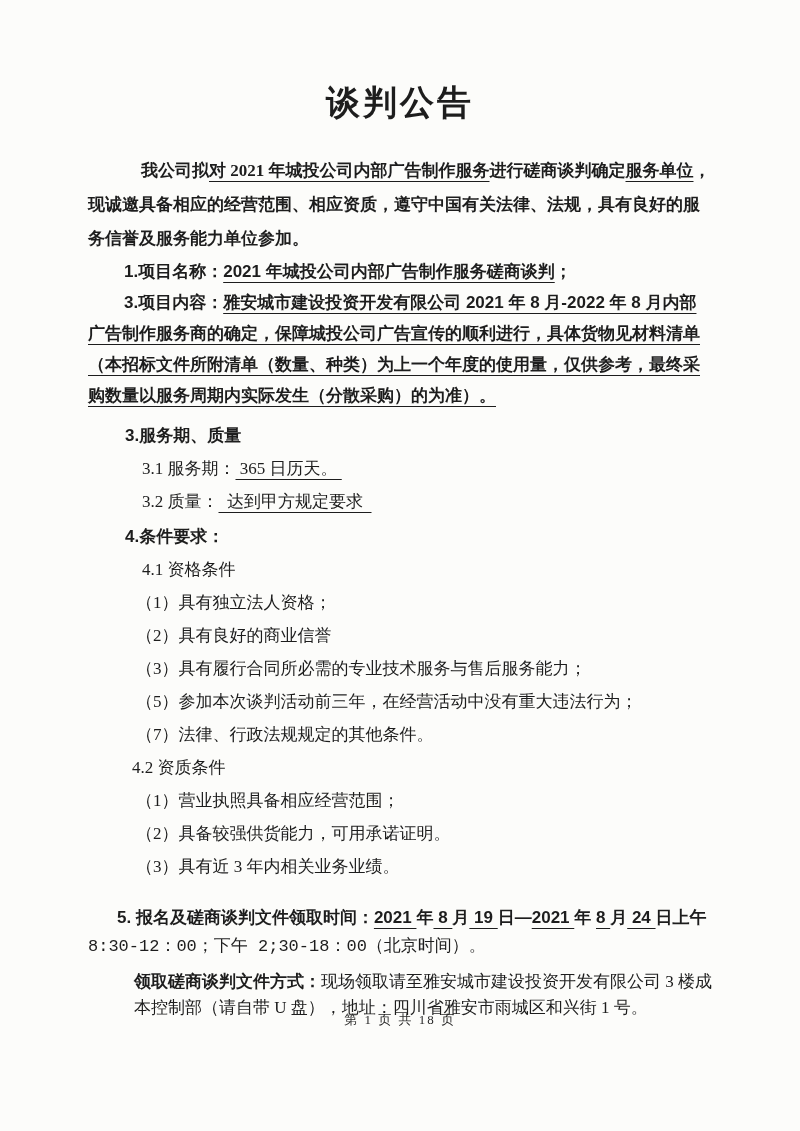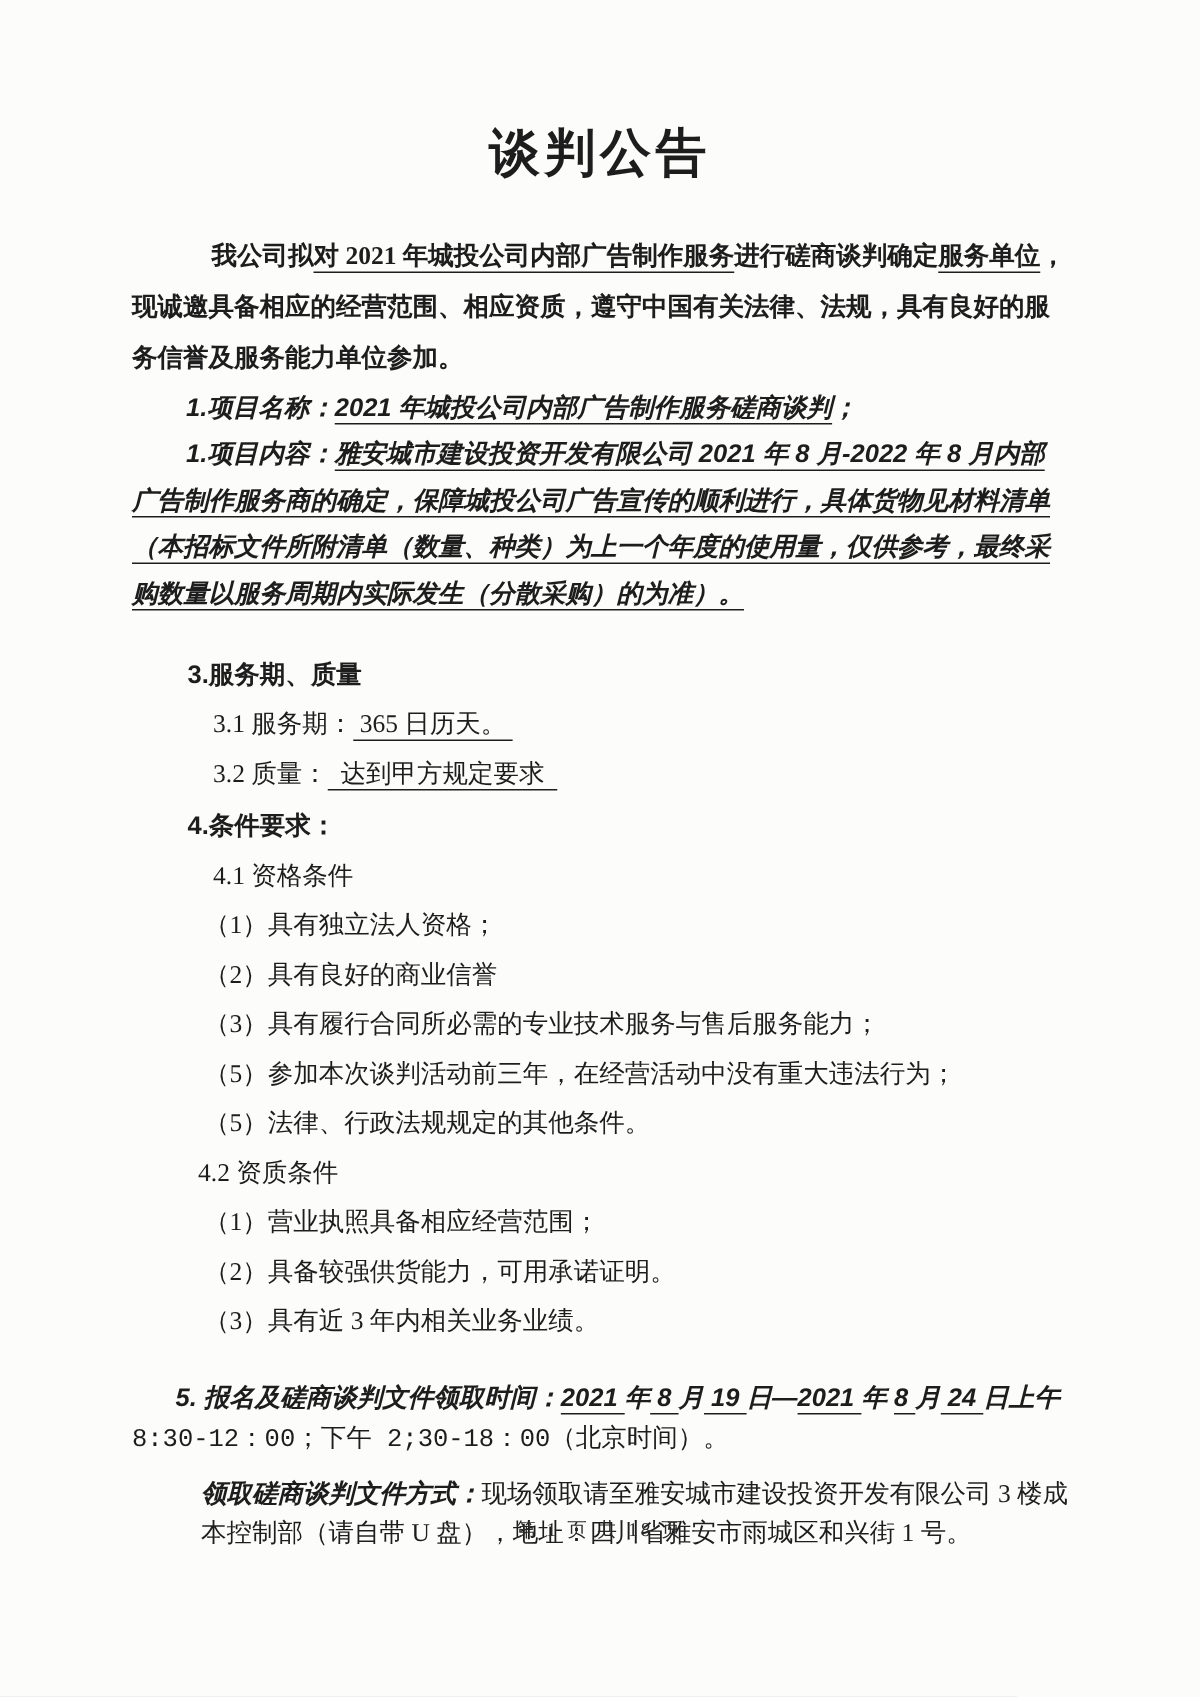--- a/index.html
+++ b/index.html
@@ -42,26 +42,25 @@
     font-weight: bold;
     font-family: "Liberation Sans", "DejaVu Sans", sans-serif;
     line-height: 33px;
   }
   .sub-line { padding-left: 54px; line-height: 33px; }
   .cond-line { padding-left: 48px; line-height: 33px; }
   .sub2-head { padding-left: 44px; line-height: 33px; }
   .item5 { text-indent: 29px; line-height: 29px; margin-top: 20px; }
   .item5-line2 { line-height: 29px; font-family: Liberation Mono, monospace; }
   .pickup { padding-left: 46px; line-height: 26px; margin-top: 8px; }
-  .mt8 { margin-top: 22px; }
+  .mt8 { margin-top: 8px; }
   .mt2 { margin-top: 2px; }
   .b {
     font-weight: bold;
     font-family: "Liberation Sans", "DejaVu Sans", sans-serif;
-    font-style: italic;
   }
   .u {
     text-decoration: underline;
     text-underline-offset: 5px;
     text-decoration-thickness: 1px;
   }
   .footer {
     position: absolute;
     left: 0;
     right: 0;
@@ -76,33 +75,33 @@
 <body>
 
 <div class="page">
 
   <h1 class="title">谈判公告</h1>
 
   <p class="para intro"><span>我公司拟</span><span class="u">对 2021 年城投公司内部广告制作服务</span><span>进行磋商谈判确定</span><span class="u">服务单位</span><span>，现诚邀具备相应的经营范围、相应资质，遵守中国有关法律、法规，具有良好的服务信誉及服务能力单位参加。</span></p>
 
   <p class="para tight num-item"><span class="b">1.项目名称：</span><span class="b u">2021 年城投公司内部广告制作服务磋商谈判</span><span class="b">；</span></p>
 
-  <p class="para tight num-item"><span class="b">1.项目内容：</span><span class="b u">雅安城市建设投资开发有限公司 2021 年 8 月-2022 年 8 月内部广告制作服务商的确定，保障城投公司广告宣传的顺利进行，具体货物见材料清单（本招标文件所附清单（数量、种类）为上一个年度的使用量，仅供参考，最终采购数量以服务周期内实际发生（分散采购）的为准）。</span></p>
+  <p class="para tight num-item"><span class="b">3.项目内容：</span><span class="b u">雅安城市建设投资开发有限公司 2021 年 8 月-2022 年 8 月内部广告制作服务商的确定，保障城投公司广告宣传的顺利进行，具体货物见材料清单（本招标文件所附清单（数量、种类）为上一个年度的使用量，仅供参考，最终采购数量以服务周期内实际发生（分散采购）的为准）。</span></p>
 
   <p class="para sec-head mt8">3.服务期、质量</p>
   <p class="para sub-line"><span>3.1 服务期：</span><span class="u"> 365 日历天。 </span></p>
   <p class="para sub-line"><span>3.2 质量：</span><span class="u">  达到甲方规定要求  </span></p>
 
   <p class="para sec-head mt2">4.条件要求：</p>
   <p class="para sub-line">4.1 资格条件</p>
   <p class="para cond-line">（1）具有独立法人资格；</p>
   <p class="para cond-line">（2）具有良好的商业信誉</p>
   <p class="para cond-line">（3）具有履行合同所必需的专业技术服务与售后服务能力；</p>
   <p class="para cond-line">（5）参加本次谈判活动前三年，在经营活动中没有重大违法行为；</p>
-  <p class="para cond-line">（5）法律、行政法规规定的其他条件。</p>
+  <p class="para cond-line">（7）法律、行政法规规定的其他条件。</p>
 
   <p class="para sub2-head">4.2 资质条件</p>
   <p class="para cond-line">（1）营业执照具备相应经营范围；</p>
   <p class="para cond-line">（2）具备较强供货能力，可用承诺证明。</p>
   <p class="para cond-line">（3）具有近 3 年内相关业务业绩。</p>
 
   <p class="para item5"><span class="b">5. 报名及磋商谈判文件领取时间：</span><span class="b u">2021 </span><span class="b">年</span><span class="b u"> 8 </span><span class="b">月</span><span class="b u"> 19 </span><span class="b">日—</span><span class="b u">2021 </span><span class="b">年 </span><span class="b u">8 </span><span class="b">月</span><span class="b u"> 24 </span><span class="b">日上午</span></p>
   <p class="para item5-line2">8:30-12：00；下午 2;30-18：00（北京时间）。</p>
 
   <p class="para pickup"><span class="b">领取磋商谈判文件方式：</span><span>现场领取请至雅安城市建设投资开发有限公司 3 楼成本控制部（请自带 U 盘），地址：四川省雅安市雨城区和兴街 1 号。</span></p>

